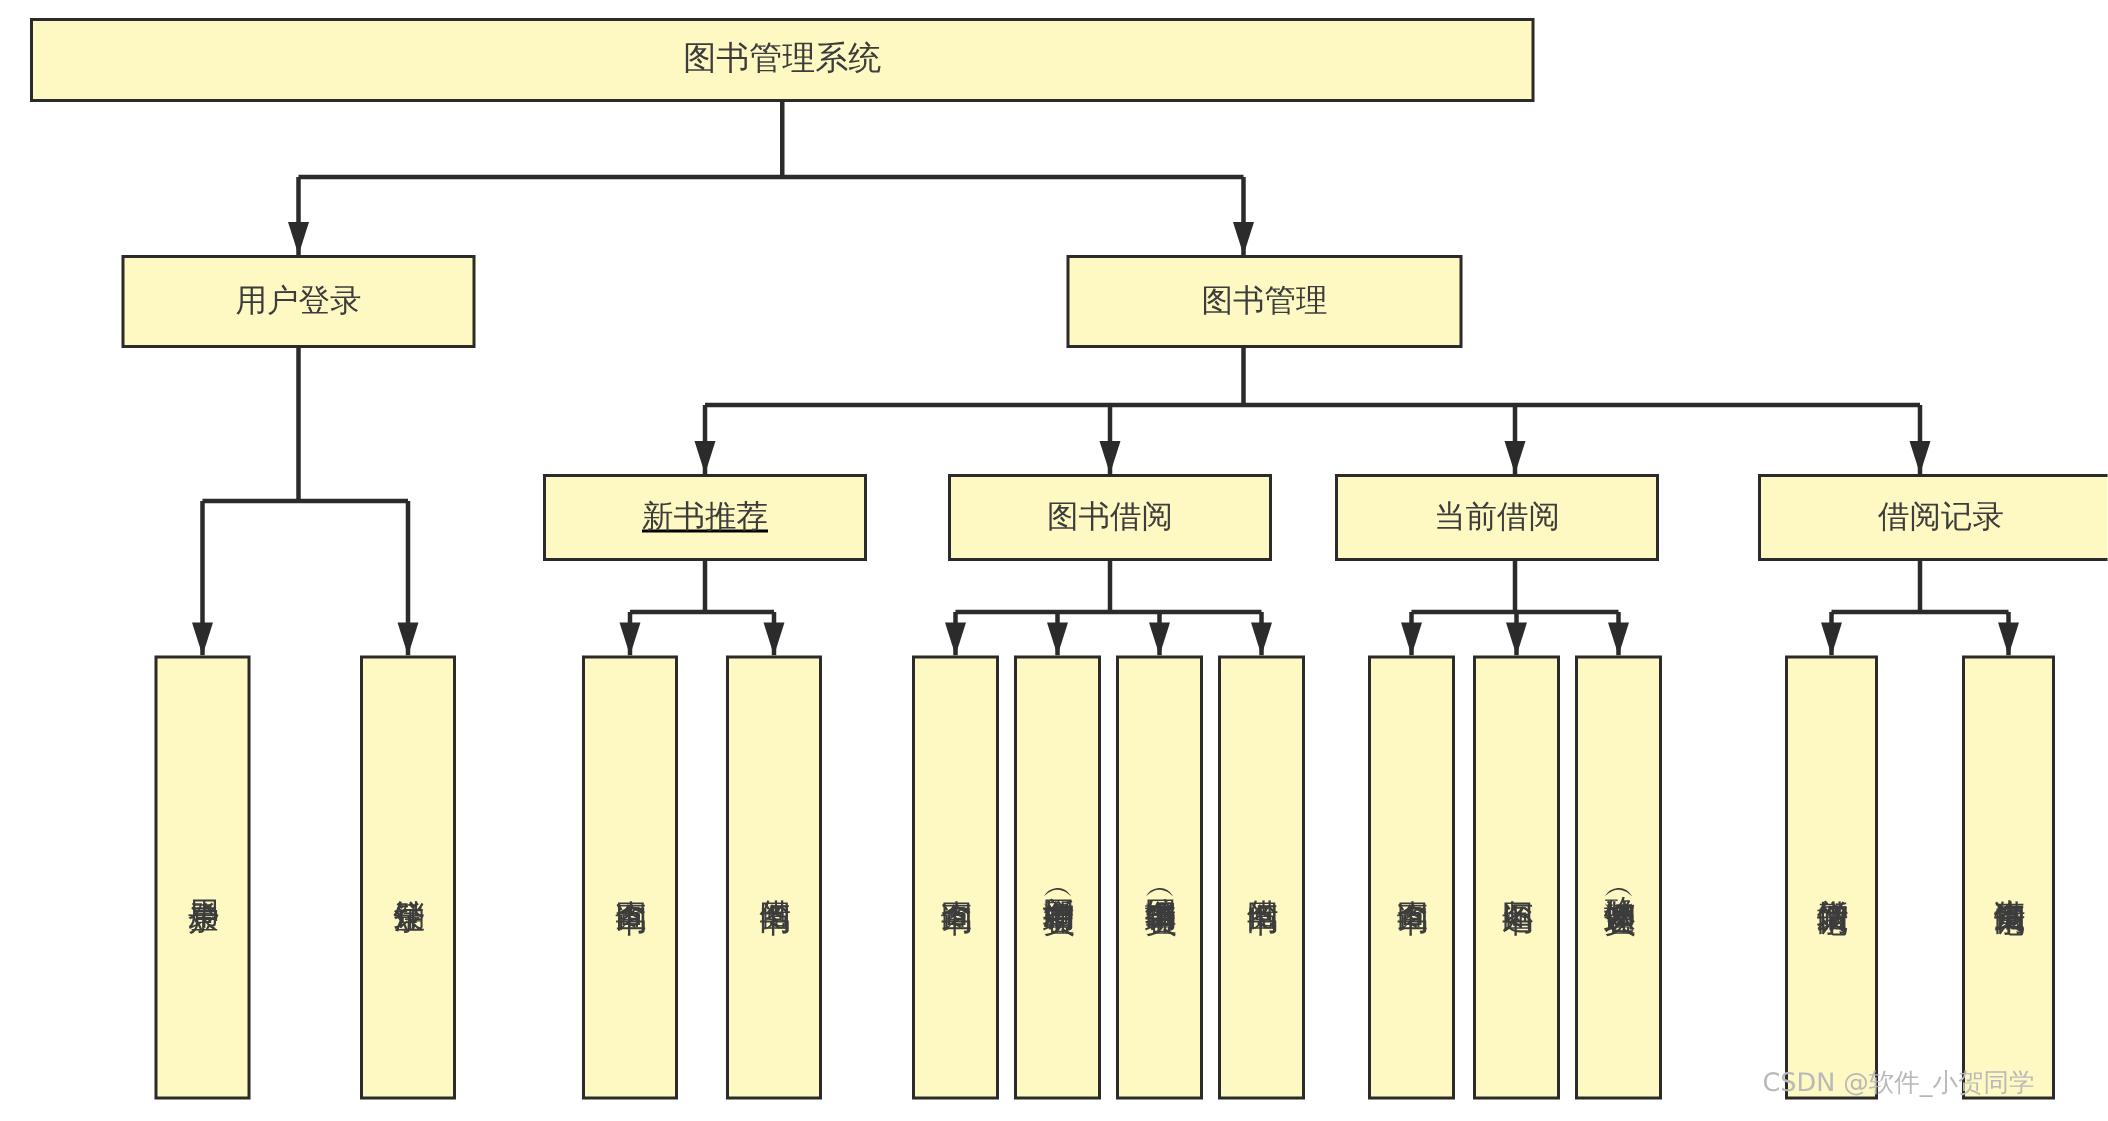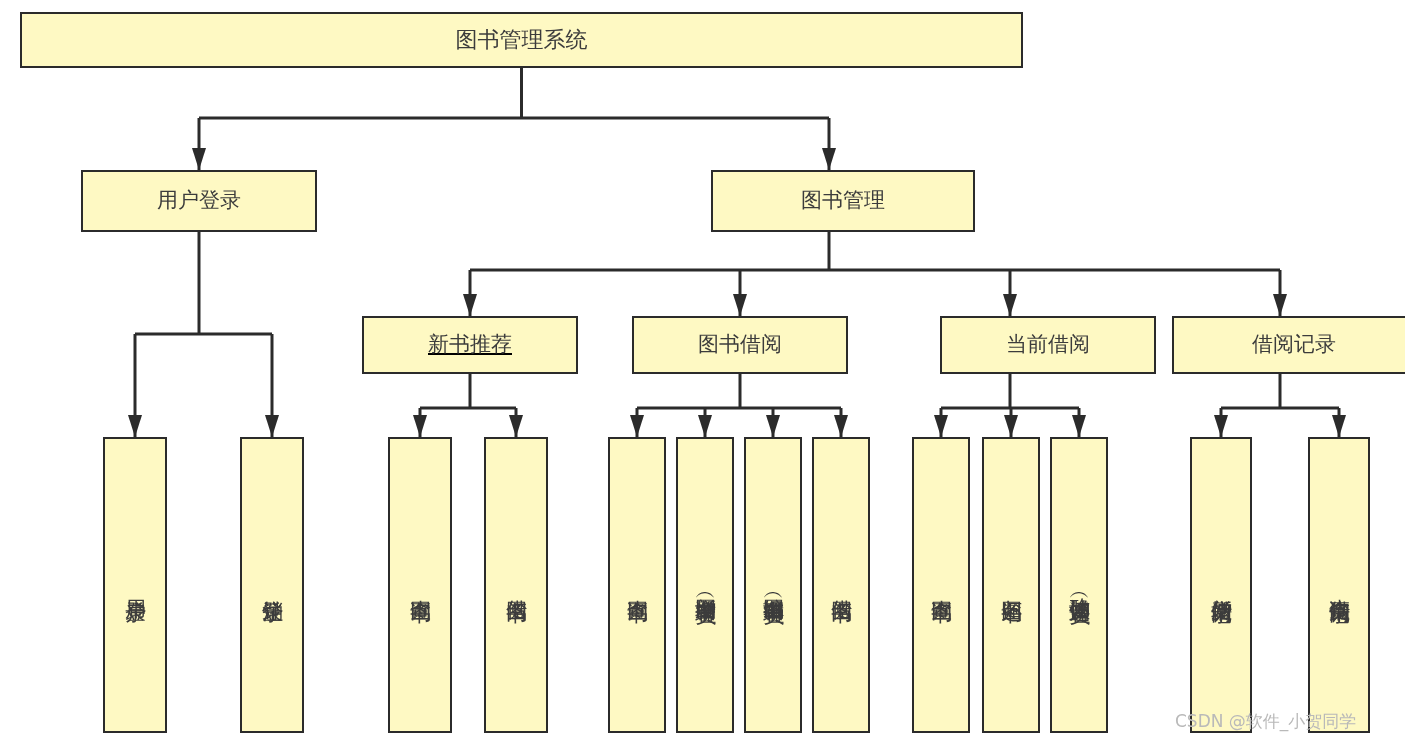--- a/index.html
+++ b/index.html
@@ -139,21 +139,21 @@
       </div>
       <div class="node horizontal" style="left: 711px; top: 170px; width: 264px; height: 62px; border-color: rgb(43, 43, 43);">
         <span class="node-label" style="color: rgb(60, 60, 60);">图书管理</span>
       </div>
       <div class="node horizontal" style="left: 362px; top: 316px; width: 216px; height: 58px; border-color: rgb(43, 43, 43); text-decoration: underline;">
         <span class="node-label" style="color: rgb(60, 60, 60);">新书推荐</span>
       </div>
       <div class="node horizontal" style="left: 632px; top: 316px; width: 216px; height: 58px; border-color: rgb(43, 43, 43);">
         <span class="node-label" style="color: rgb(60, 60, 60);">图书借阅</span>
       </div>
-      <div class="node horizontal" style="left: 940px; top: 316px; width: 216px; height: 58px; border-color: rgb(43, 43, 43);">
+      <div class="node horizontal" style="left: 890px; top: 316px; width: 216px; height: 58px; border-color: rgb(43, 43, 43);">
         <span class="node-label" style="color: rgb(60, 60, 60);">当前借阅</span>
       </div>
       <div class="node horizontal" style="left: 1172px; top: 316px; width: 244px; height: 58px; border-color: rgb(43, 43, 43);">
         <span class="node-label" style="color: rgb(60, 60, 60);">借阅记录</span>
       </div>
       <div class="node vertical" style="left: 103px; top: 437px; width: 64px; height: 296px; border-color: rgb(43, 43, 43);">
         <span class="node-label" style="color: rgb(60, 60, 60);">用户登录</span>
       </div>
       <div class="node vertical" style="left: 240px; top: 437px; width: 64px; height: 296px; border-color: rgb(43, 43, 43);">
         <span class="node-label" style="color: rgb(60, 60, 60);">注销登录</span>

